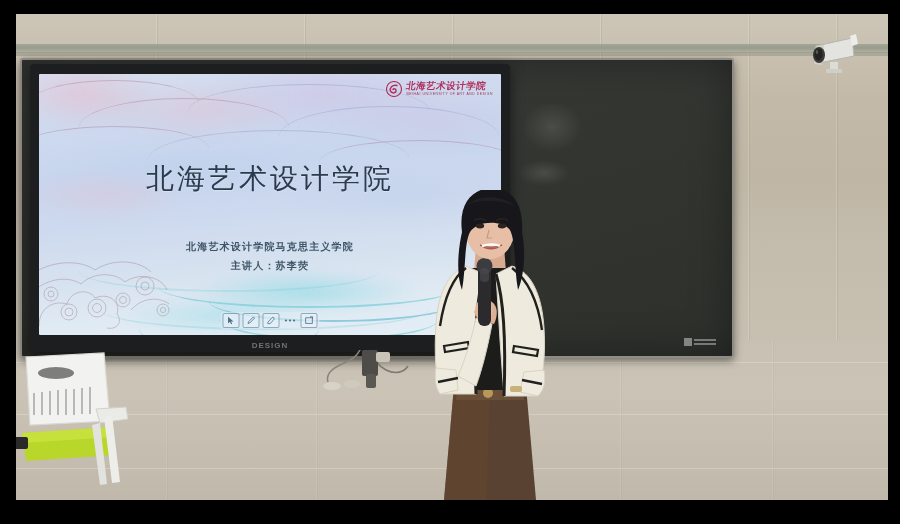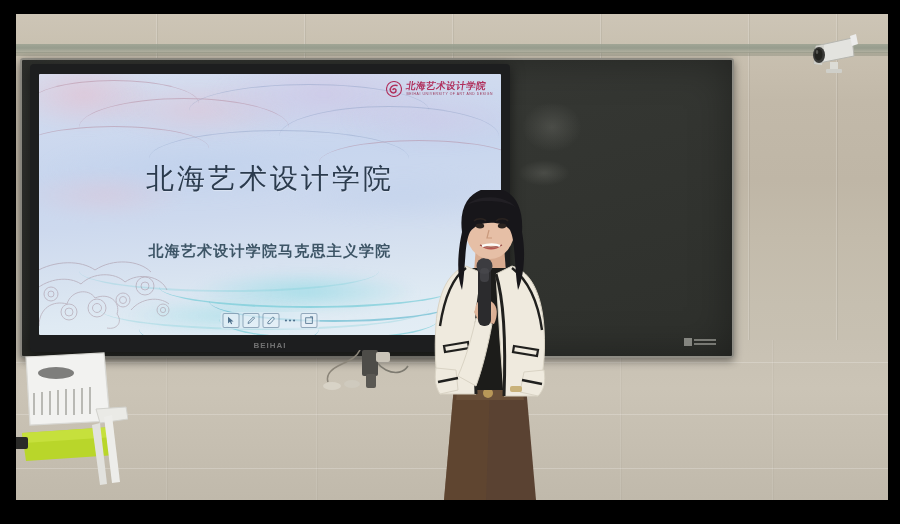--- a/index.html
+++ b/index.html
@@ -118,21 +118,21 @@
   #slide-title{
     position:absolute;left:0;right:0;top:86px;text-align:center;
     font-family:"Liberation Serif","DejaVu Serif",serif;
     font-size:28px;color:#2b3b4e;letter-spacing:3px;
     text-shadow:0 1px 1px rgba(255,255,255,.35);
   }
   #slide-sub{
     position:absolute;left:0;right:0;top:163px;text-align:center;
   }
   #slide-sub div{
-    font-size:15px;color:#3d5566;letter-spacing:1.2px;line-height:1.9;
+    font-size:10px;color:#3d5566;letter-spacing:1.2px;line-height:1.9;
     font-family:"Liberation Sans",sans-serif;font-weight:600;
   }
 
   
   #annot-bar{
     position:absolute;left:50%;transform:translateX(-50%);bottom:6px;
     display:flex;align-items:center;gap:3px;
     background:rgba(225,236,246,.55);border-radius:3px;padding:1px 2px;
   }
   .tool{
@@ -254,20 +254,21 @@
           </svg>
           <span id="logo-text">
             <span id="logo-cn">北海艺术设计学院</span>
             <span id="logo-en">BEIHAI UNIVERSITY OF ART AND DESIGN</span>
           </span>
         </div>
 
         <div id="slide-title">北海艺术设计学院</div>
         <div id="slide-sub">
           <div>北海艺术设计学院马克思主义学院</div>
+          <div>主讲人：苏李荧</div>
         </div>
 
         <div id="annot-bar">
           <span class="tool">
             <svg width="9" height="9" viewBox="0 0 12 12">
                 <path d="M2 1 L2 10 L4.5 7.6 L6.2 11 L7.6 10.3 L6 7.2 L9.4 7.2 Z" fill="#4e708c"></path>
               </svg>
           </span>
           <span class="tool">
             <svg width="9" height="9" viewBox="0 0 12 12">
@@ -287,21 +288,21 @@
               </svg>
           </span>
           <span class="tool">
             <svg width="9" height="9" viewBox="0 0 12 12">
                 <rect x="1.6" y="2.4" width="8.8" height="7.4" fill="none" stroke="#4e708c" stroke-width="1.1"></rect>
                 <path d="M7.4 1 L10.8 1 L10.8 4.2" fill="none" stroke="#4e708c" stroke-width="1.1"></path>
               </svg>
           </span>
         </div>
       </div>
-      <div id="panel-brand">BEIHAI</div>
+      <div id="panel-brand">DESIGN</div>
     </div>
 
     <svg id="wires" viewBox="0 0 110 56">
       <path d="M44 0 C40 8 34 10 22 16 C14 20 10 26 12 32" fill="none" stroke="#8b8579" stroke-width="1.6"></path>
       <path d="M56 0 C58 10 62 16 70 20 C80 25 88 22 92 16" fill="none" stroke="#7d7a70" stroke-width="1.6"></path>
       <rect x="46" y="0" width="16" height="26" rx="2" fill="#4d4c48"></rect>
       <rect x="50" y="24" width="10" height="14" rx="2" fill="#5a5853"></rect>
       <ellipse cx="16" cy="36" rx="9" ry="4" fill="#d8d3c7"></ellipse>
       <ellipse cx="36" cy="34" rx="8" ry="4" fill="#cfcabe"></ellipse>
       <rect x="60" y="2" width="14" height="10" rx="2" fill="#c9c4b8"></rect>

